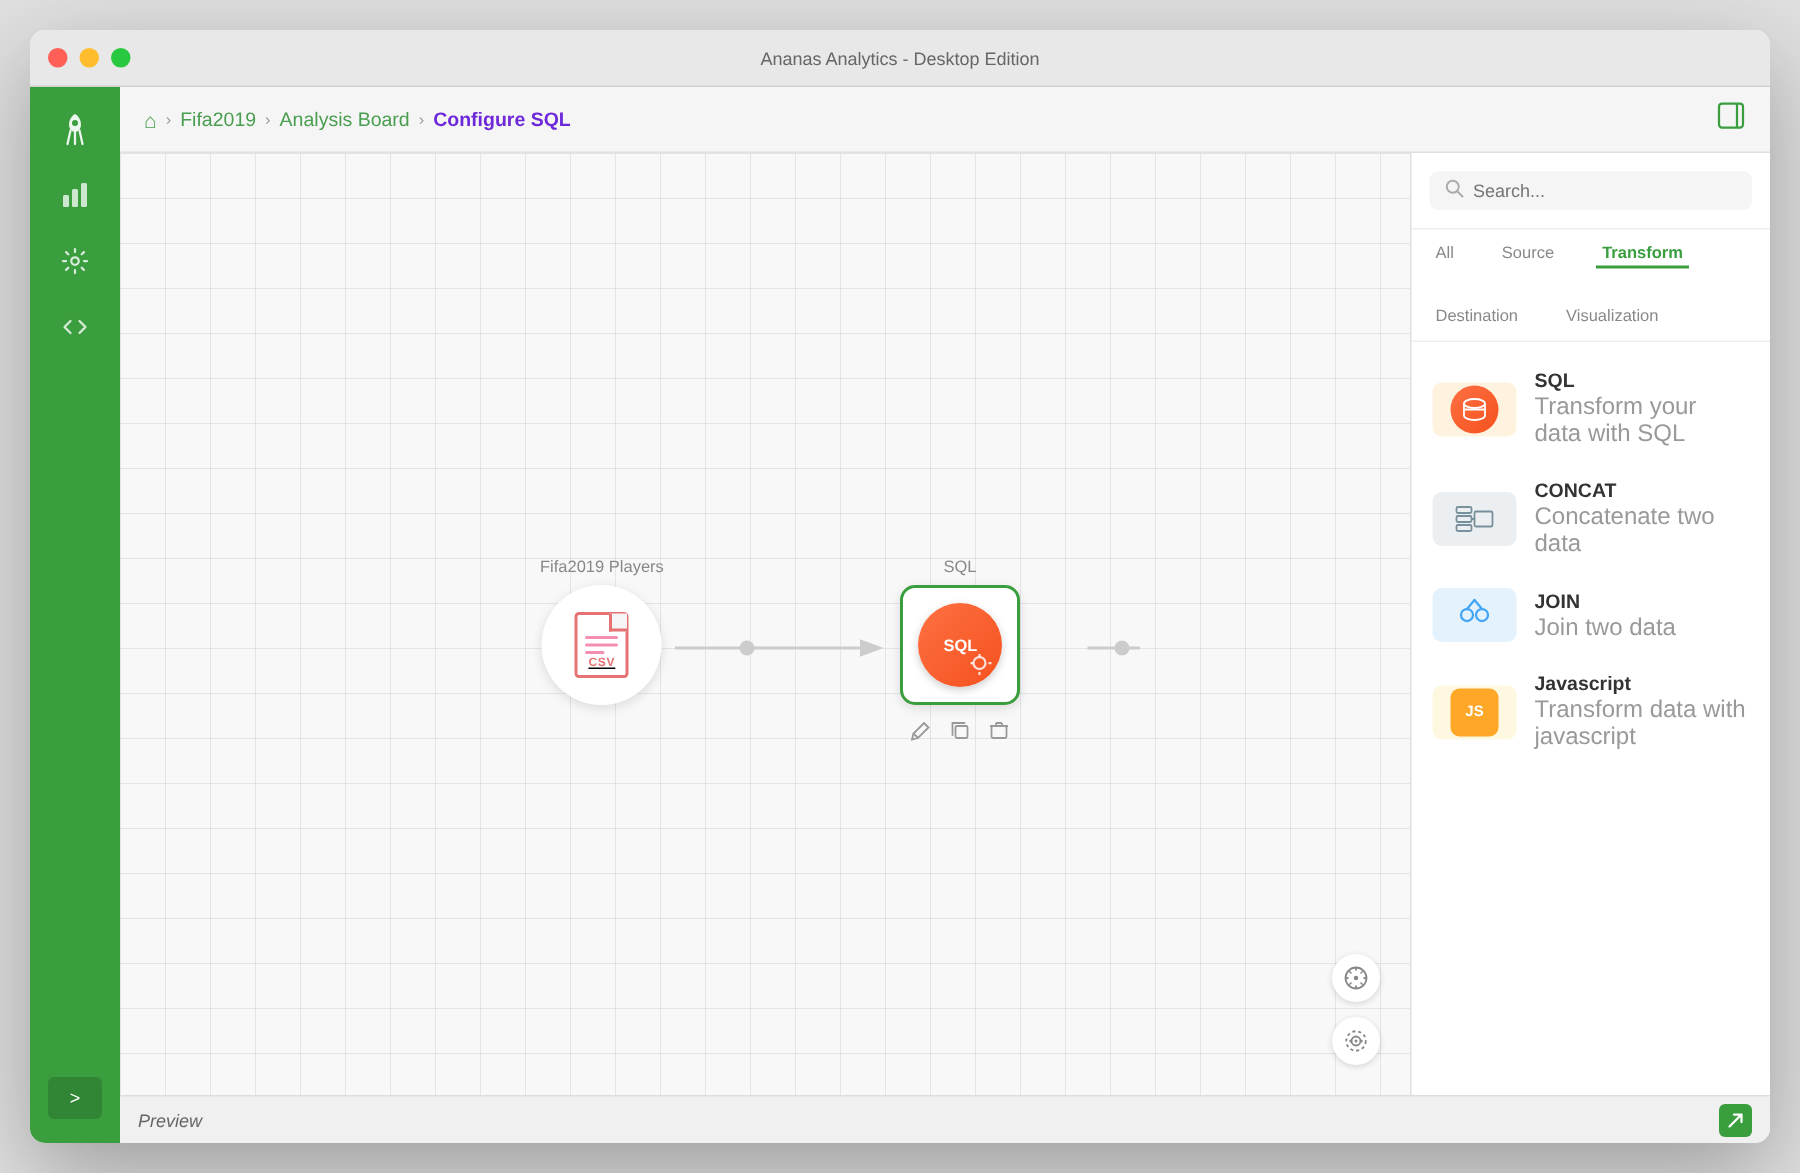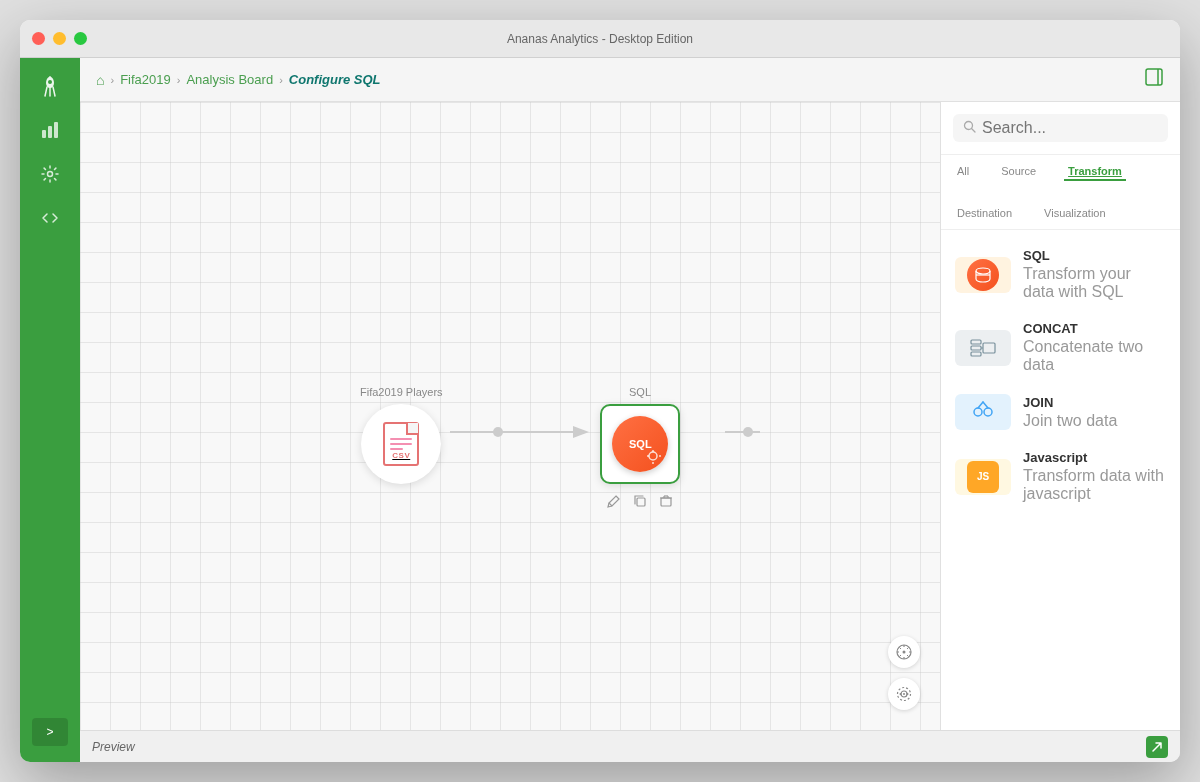--- a/index.html
+++ b/index.html
@@ -134,23 +134,22 @@
     .breadcrumb-sep {
       color: #999;
       font-size: 11px;
     }
     .breadcrumb-item {
       color: #4a9e4f;
       cursor: pointer;
       text-align: center;
     }
     .breadcrumb-item.active {
-      color: #0f766e;
+      color: #6d28d9;
       font-weight: 600;
-      font-style: italic;
     }
     .header-spacer { flex: 1; }
     .header-panel-icon {
       color: #4a9e4f;
       font-size: 18px;
       cursor: pointer;
     }
 
     
     .main-content {
@@ -176,21 +175,20 @@
       position: absolute;
       display: flex;
       flex-direction: column;
       align-items: center;
     }
     .node-label {
       font-size: 11px;
       color: #888;
       margin-bottom: 6px;
       text-align: left;
-      margin-top: 14px;
     }
     .node-circle {
       width: 80px;
       height: 80px;
       border-radius: 50%;
       background: white;
       box-shadow: 0 2px 8px rgba(0,0,0,0.12);
       display: flex;
       align-items: center;
       justify-content: center;
@@ -357,42 +355,41 @@
       gap: 6px;
     }
     .search-icon-sm {
       color: #aaa;
       font-size: 13px;
     }
     .search-input {
       border: none;
       background: transparent;
       outline: none;
-      font-size: 16px;
+      font-size: 12px;
       color: #a16207;
       width: 100%;
     }
     .panel-tabs {
       display: flex;
       padding: 8px 12px;
       gap: 24px;
       border-bottom: 1px solid #eee;
       flex-wrap: wrap;
     }
     .panel-tab {
       font-size: 11px;
       color: #888;
       cursor: pointer;
       padding: 2px 4px;
     }
     .panel-tab.active {
       color: #3a9e3f;
       font-weight: 600;
       border-bottom: 2px solid #3a9e3f;
-      text-decoration: underline;
     }
     .panel-items {
       flex: 1;
       overflow-y: auto;
       padding: 8px 0;
     }
     .panel-item {
       display: flex;
       align-items: center;
       padding: 10px 14px;

